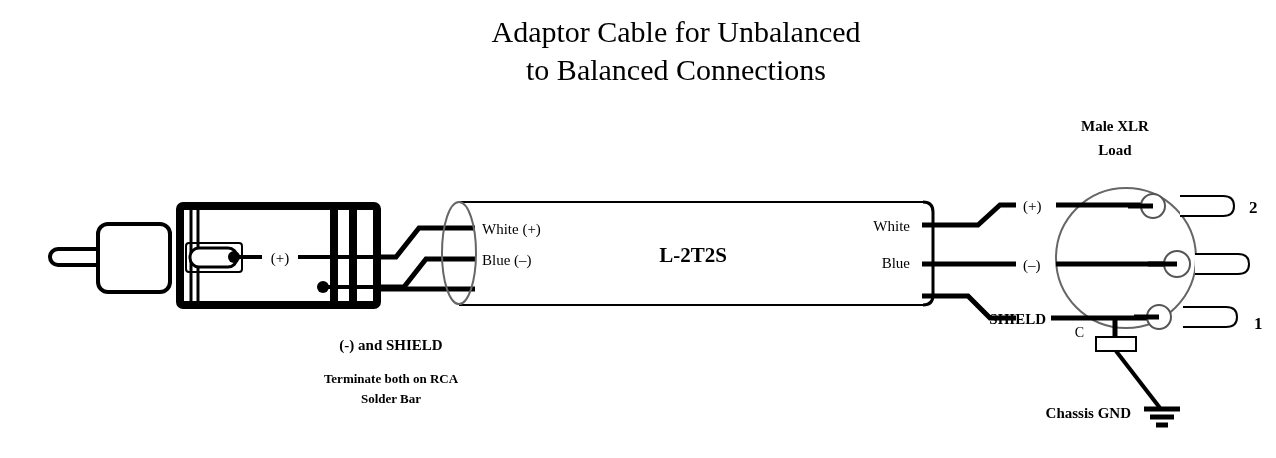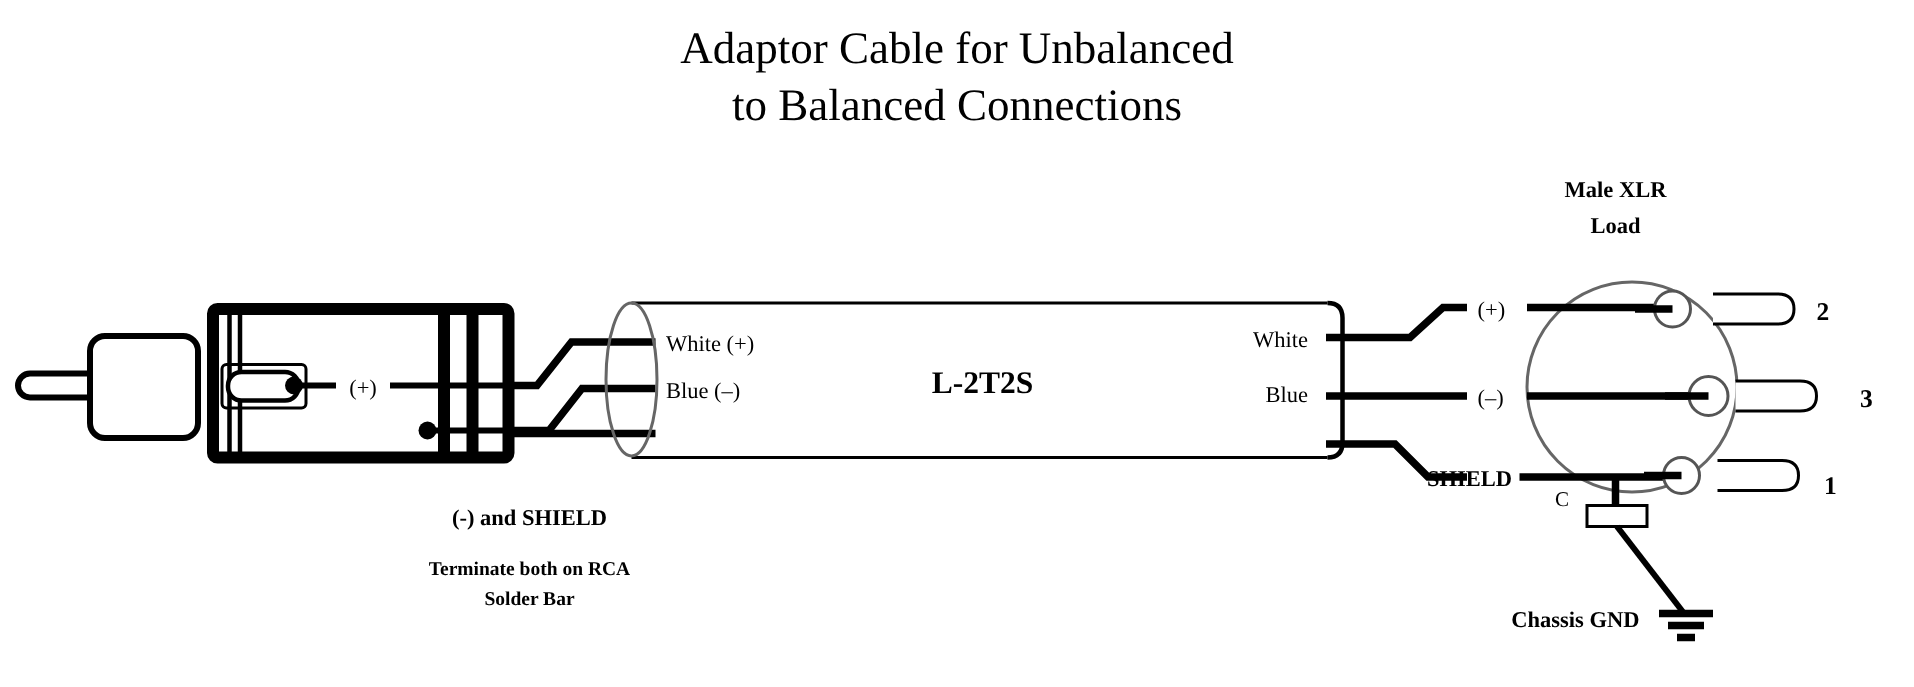--- a/index.html
+++ b/index.html
@@ -1,18 +1,18 @@
 <!DOCTYPE html>
 <html><head>
 <meta charset="utf-8">
 <style>
   html,body{margin:0;padding:0;background:#ffffff;}
   body{width:1276px;height:458px;overflow:hidden;
        font-family:"Liberation Serif","DejaVu Serif",serif;color:#000;}
-  #stage{position:relative;width:1108px;height:458px;}
+  #stage{position:relative;width:1108px;height:458px;margin-left:38px;}
   svg{display:block;}
   .t{font-family:"Liberation Serif","DejaVu Serif",serif;fill:#000;}
   .title{font-size:30px;}
   .lbl{font-size:15px;}
   .lblb{font-size:15px;font-weight:bold;}
   .cable-name{font-size:21px;font-weight:bold;}
   .pinnum{font-size:17px;font-weight:bold;}
   .small{font-size:13px;font-weight:bold;}
   .cap{font-size:14px;}
 </style>

